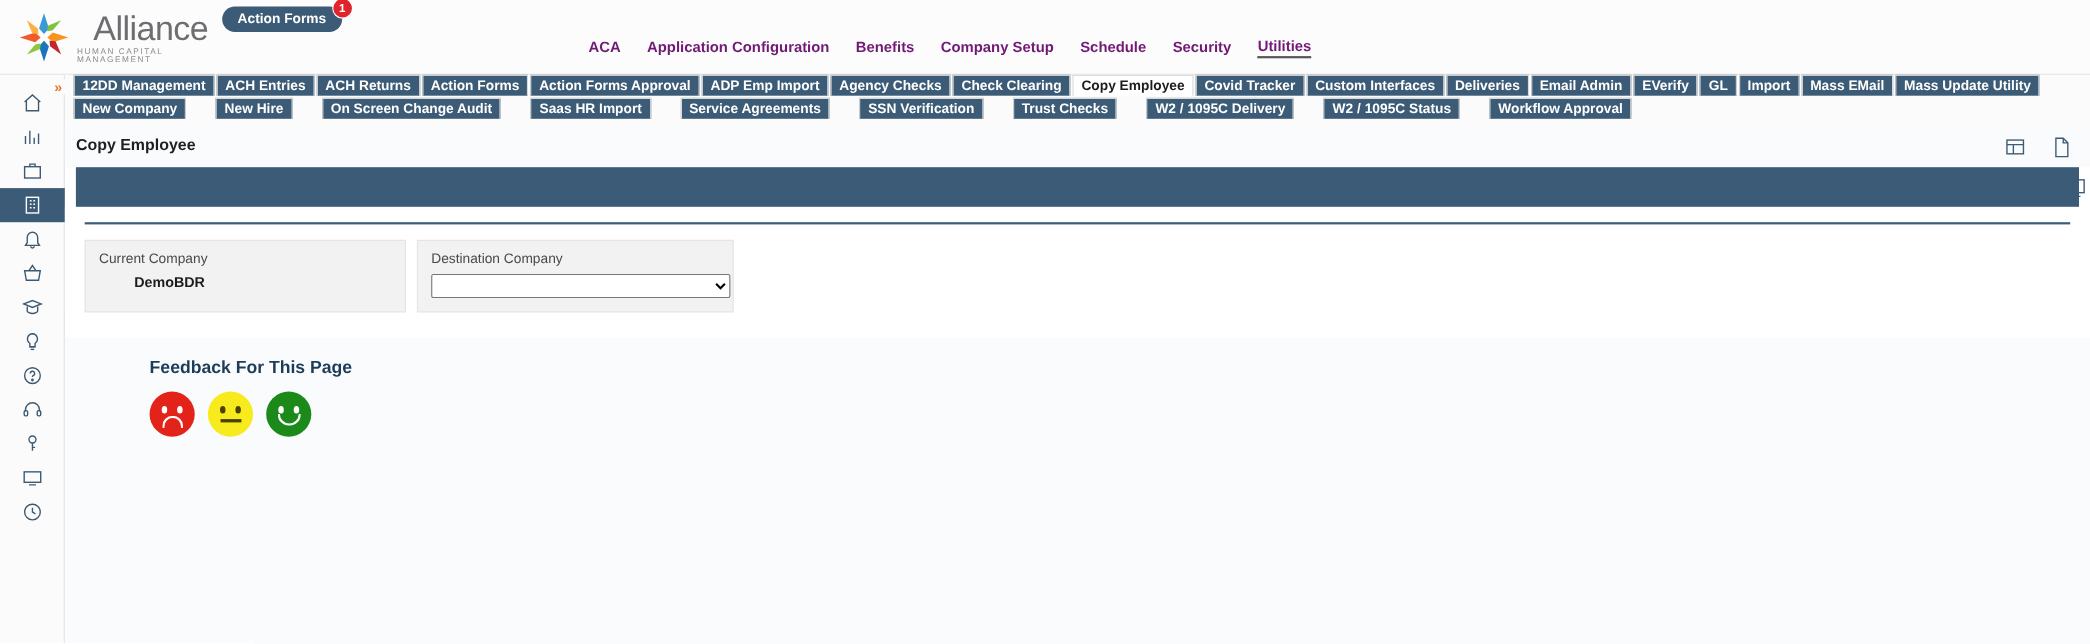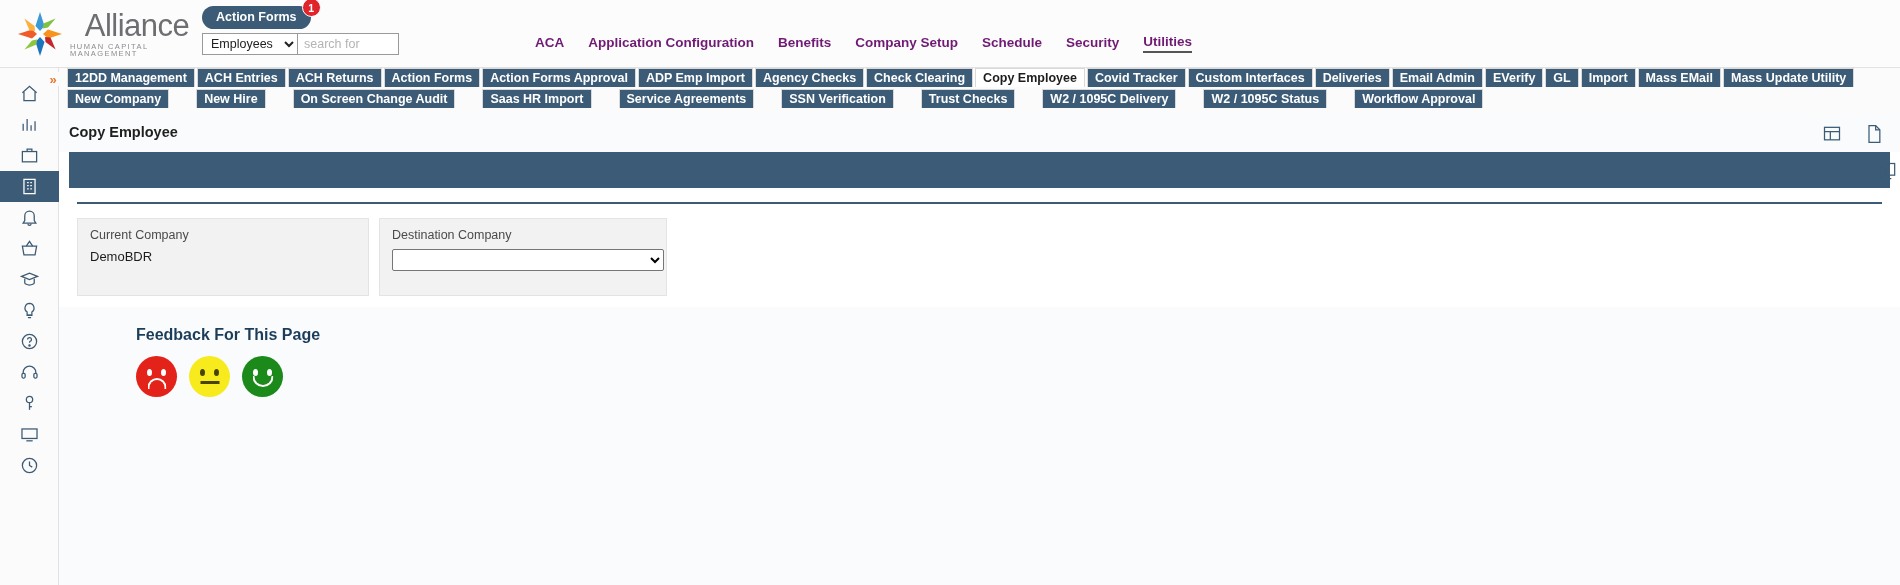--- a/index.html
+++ b/index.html
@@ -118,26 +118,26 @@
     position:absolute; right:14px; top:-40px; display:flex; gap:22px; color:#3b5b76;
   }
 
   .sectionwrap { padding:14px 18px 0 18px; background:#fff; }
   .section-title { font-size:14px; font-weight:700; color:#1c3d5a; padding-bottom:7px; }
   .section-rule { height:2px; background:#3b5b76; width:1805px; }
 
   .fieldrow { display:flex; gap:10px; margin-top:14px; }
   .field {
     background:#f2f2f2; border:1px solid #e4e4e4;
-    padding:9px 12px 24px 12px; min-height:62px;
+    padding:9px 12px 12px 12px; min-height:62px;
   }
   .field.current { width:292px; }
   .field.dest { width:288px; }
   .field-label { font-size:12.5px; color:#4a4a4a; margin-bottom:7px; }
-  .field-value { font-size:13px; font-weight:400; color:#1c1c1c; }
+  .field-value { font-size:13px; font-weight:700; color:#1c1c1c;margin-left:32px; }
   .dest-select {
     width:272px; height:22px; font-size:13px;
     border:1px solid #767676; background:#fff; border-radius:2px;
     font-family:"Liberation Sans", sans-serif;
   }
 
   
   .arrow { position:absolute; left:668px; top:258px; width:264px; height:18px; }
 
   
@@ -191,26 +191,20 @@
         <div class="logo-name">Alliance</div>
         <div class="logo-sub">HUMAN CAPITAL MANAGEMENT</div>
       </span>
     </div>
 
     <div class="searchblock">
       <span class="action-pill">
         <span>Action Forms</span>
         <span class="badge">1</span>
       </span>
-      <div class="searchrow">
-        <select class="sel-scope">
-          <option>Employees</option>
-        </select>
-        <input class="search-input" type="text" placeholder="search for" style="">
-      </div>
     </div>
 
     <nav class="topnav">
       <a href="#">ACA</a>
       <a href="#">Application Configuration</a>
       <a href="#">Benefits</a>
       <a href="#">Company Setup</a>
       <a href="#">Schedule</a>
       <a href="#">Security</a>
       <a href="#" class="active">Utilities</a>

